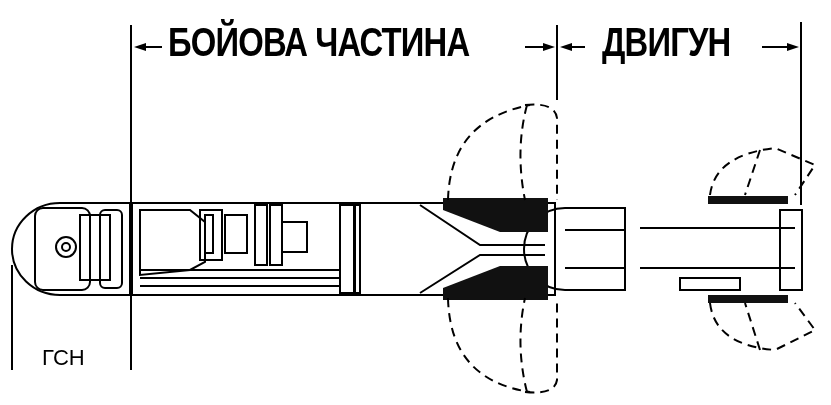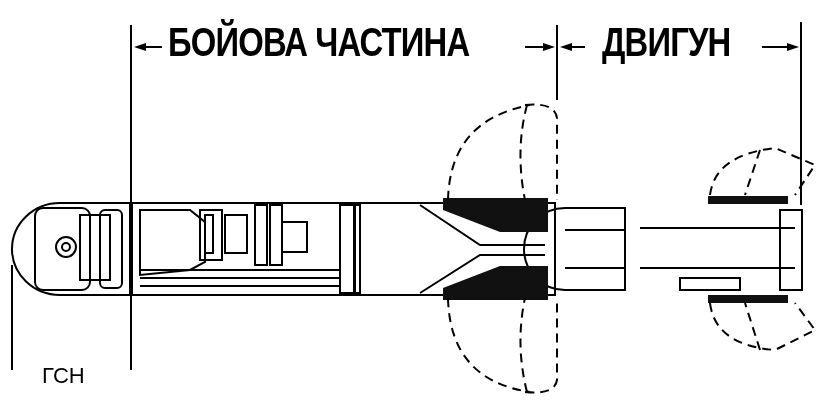--- a/index.html
+++ b/index.html
@@ -1,19 +1,19 @@
 <!DOCTYPE html>
 <html><head>
 <meta charset="utf-8">
 <style>
   html, body { margin: 0; padding: 0; background: #ffffff; }
   body { width: 831px; height: 405px; position: relative; overflow: hidden; font-family: "Liberation Sans", sans-serif; }
   .label { position: absolute; color: #000; font-family: "Liberation Sans", sans-serif; white-space: nowrap; }
   .title { font-weight: bold; font-size: 40px; letter-spacing: -1px; transform: scaleX(0.82); transform-origin: left top; }
-  .gsn { font-size: 22px; margin-top: 18px; }
+  .gsn { font-size: 22px; }
   svg { position: absolute; left: 0; top: 0; }
 </style>
 </head>
 <body>
 
 <svg width="831" height="405" viewBox="0 0 831 405">
   <g stroke="#000" fill="none" stroke-width="2">
 
     <line x1="131" y1="25" x2="131" y2="370"></line>
     <line x1="557" y1="25" x2="557" y2="100"></line>

